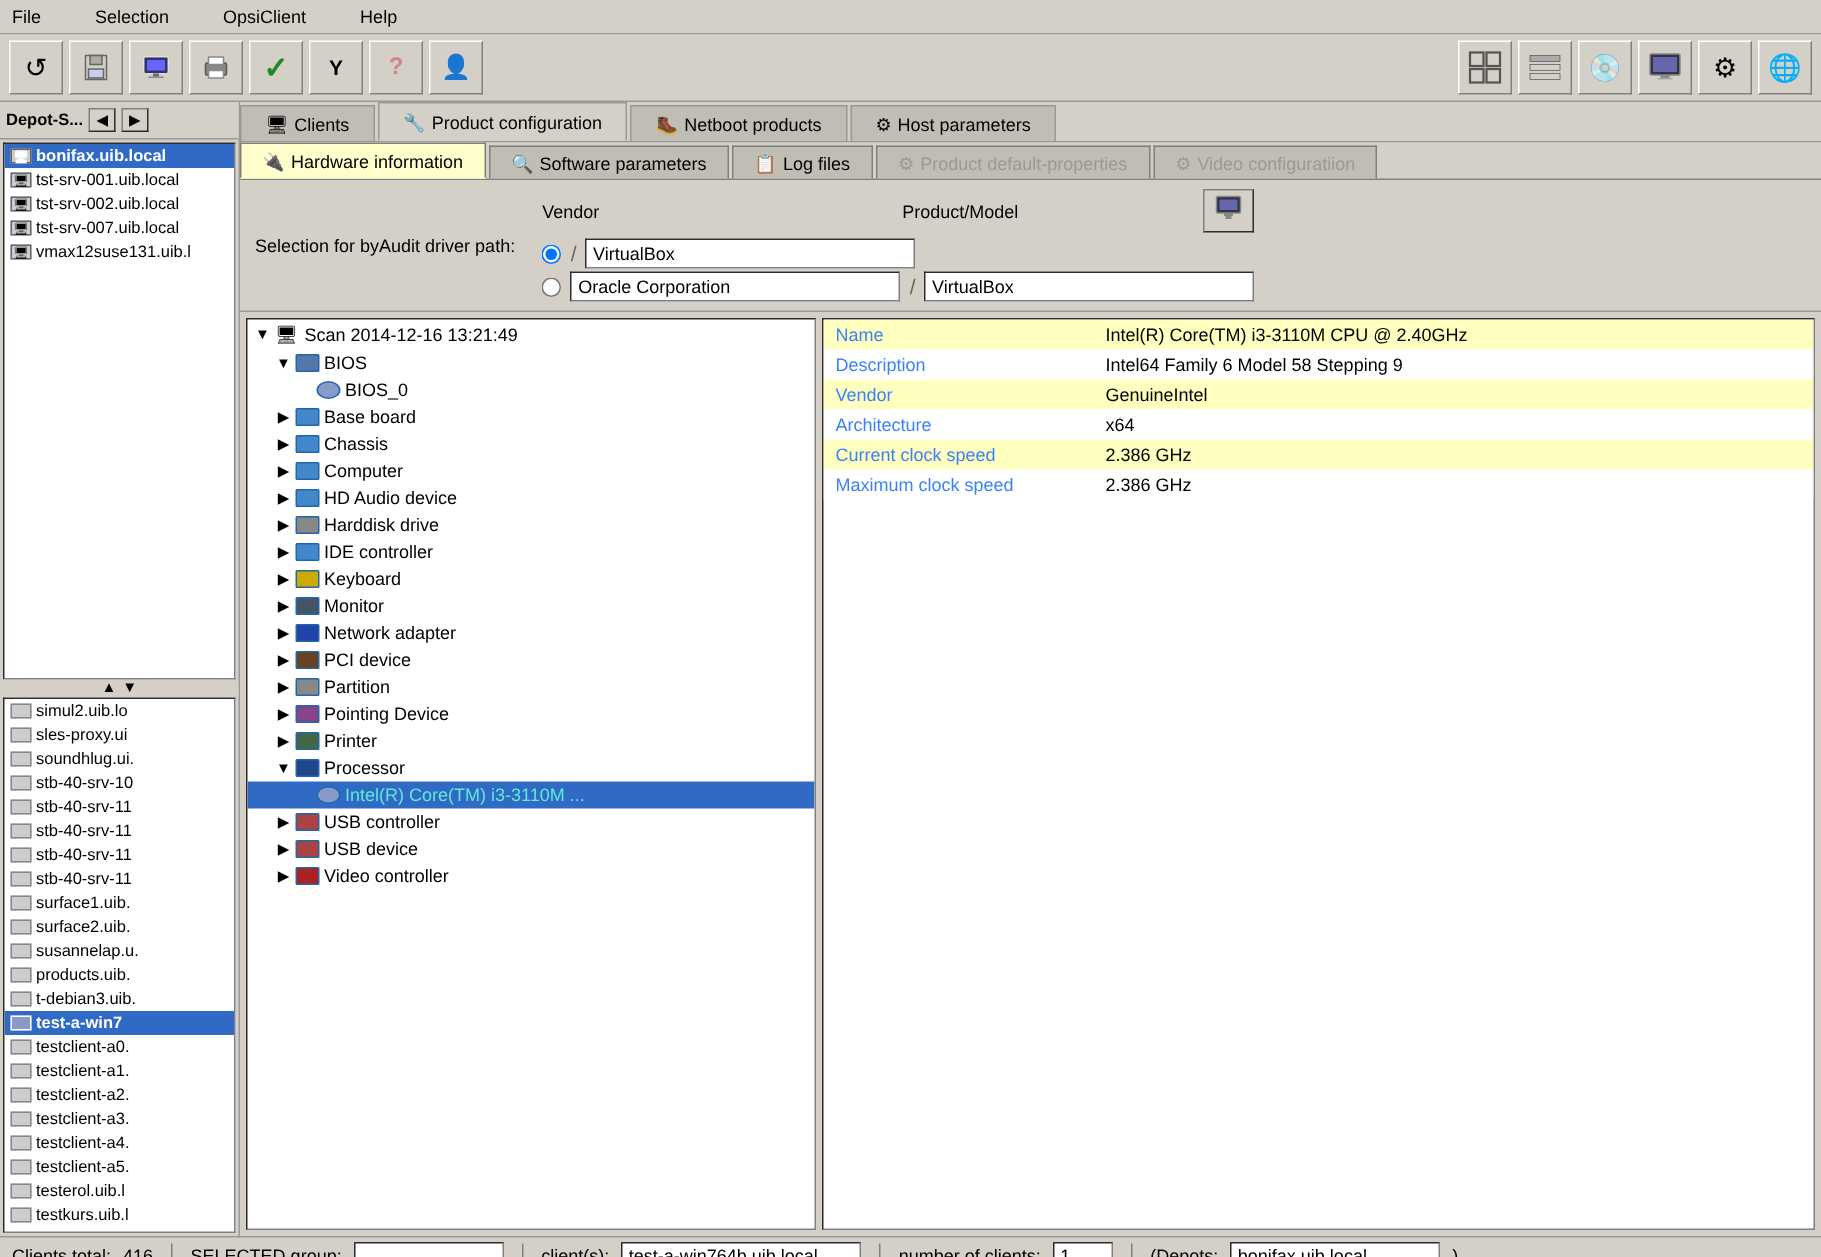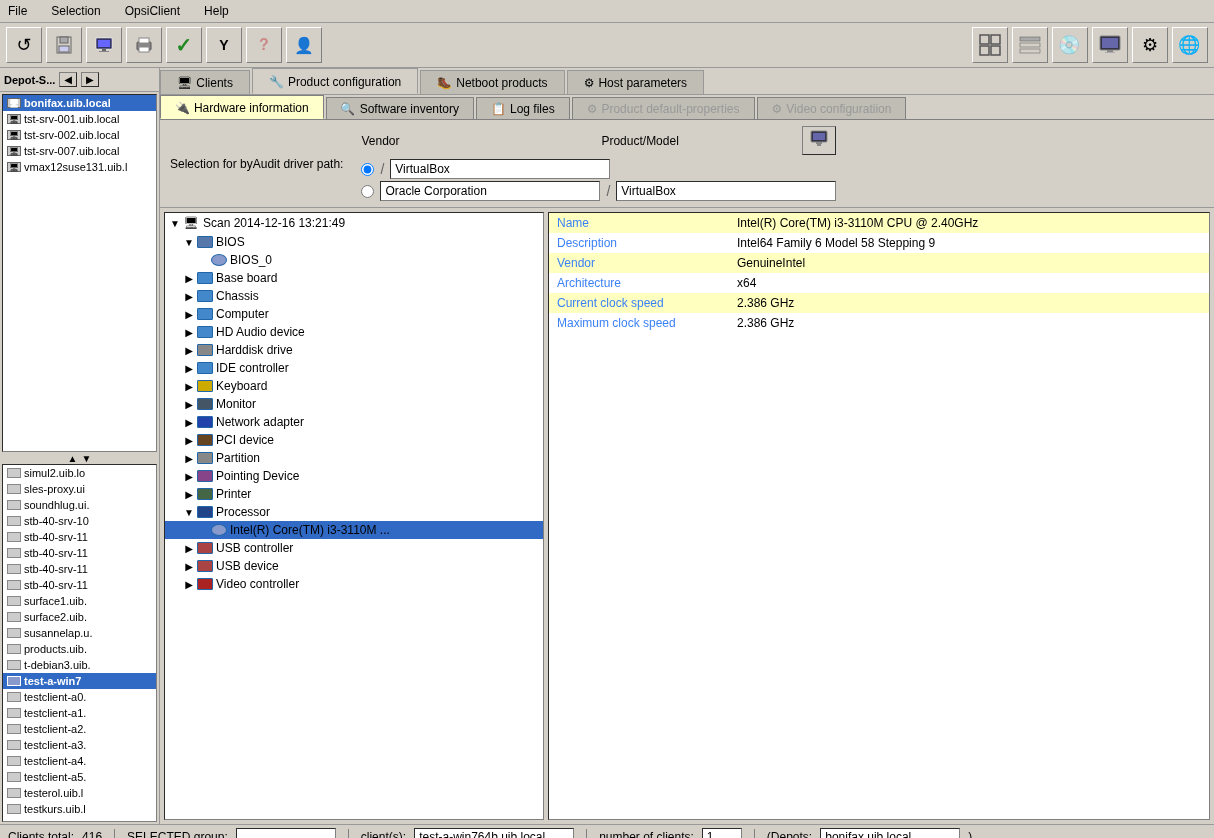--- a/index.html
+++ b/index.html
@@ -1,19 +1,19 @@
 <!DOCTYPE html>
 <html><head>
   <meta charset="utf-8">
   <style>
     * { box-sizing: border-box; margin: 0; padding: 0; }
     body { font-family: 'Arial', sans-serif; font-size: 12px; background: #d4d0c8; color: #000; width: 1214px; height: 838px; overflow: hidden; }
     
     
-    .menubar { background: #d4d0c8; border-bottom: 1px solid #999; padding: 2px 4px; display: flex; gap: 16px; }
+    .menubar { background: #d4d0c8; border-bottom: 1px solid #999; padding: 2px 4px; display: flex; gap: 28px; }
     .menubar-item { font-size: 12px; cursor: pointer; padding: 2px 4px; }
     
     
     .toolbar { background: #d4d0c8; border-bottom: 1px solid #999; padding: 4px 6px; display: flex; align-items: center; gap: 4px; }
     .toolbar-btn { width: 36px; height: 36px; background: #d4d0c8; border: 1px solid #808080; border-top-color: #fff; border-left-color: #fff; display: flex; align-items: center; justify-content: center; cursor: pointer; font-size: 18px; }
     .toolbar-spacer { flex: 1; }
     .toolbar-right { display: flex; gap: 4px; }
     
     
     .main-container { display: flex; height: calc(838px - 82px); }
@@ -306,21 +306,21 @@
       </div>
     </div>
 
     <div class="tab-bar-inner">
       <div class="tab-inner active" style="background:#ffffcc;">
         <span>🔌</span>
         <span>Hardware information</span>
       </div>
       <div class="tab-inner">
         <span>🔍</span>
-        <span>Software inventory</span>
+        <span>Software parameters</span>
       </div>
       <div class="tab-inner">
         <span>📋</span>
         <span>Log files</span>
       </div>
       <div class="tab-inner disabled" style="color:#999;">
         <span>⚙</span>
         <span>Product default-properties</span>
       </div>
       <div class="tab-inner disabled" style="color:#999;">
@@ -456,21 +456,21 @@
           <span class="tree-toggle">▶</span>
           <span class="hw-icon print-icon"></span>
           <span>Printer</span>
         </div>
 
         <div class="tree-item level1">
           <span class="tree-toggle">▼</span>
           <span class="hw-icon proc-icon"></span>
           <span>Processor</span>
         </div>
-        <div class="tree-item level2 selected" style="background:#316ac5; color:#000000;">
+        <div class="tree-item level2 selected" style="background:#316ac5; color:#5eead4;">
           <span class="tree-toggle">&nbsp;</span>
           <span class="hw-icon" style="background:#8899cc; border-radius:50%;"></span>
           <span>Intel(R) Core(TM) i3-3110M ...</span>
         </div>
 
         <div class="tree-item level1">
           <span class="tree-toggle">▶</span>
           <span class="hw-icon usb-icon"></span>
           <span>USB controller</span>
         </div>

